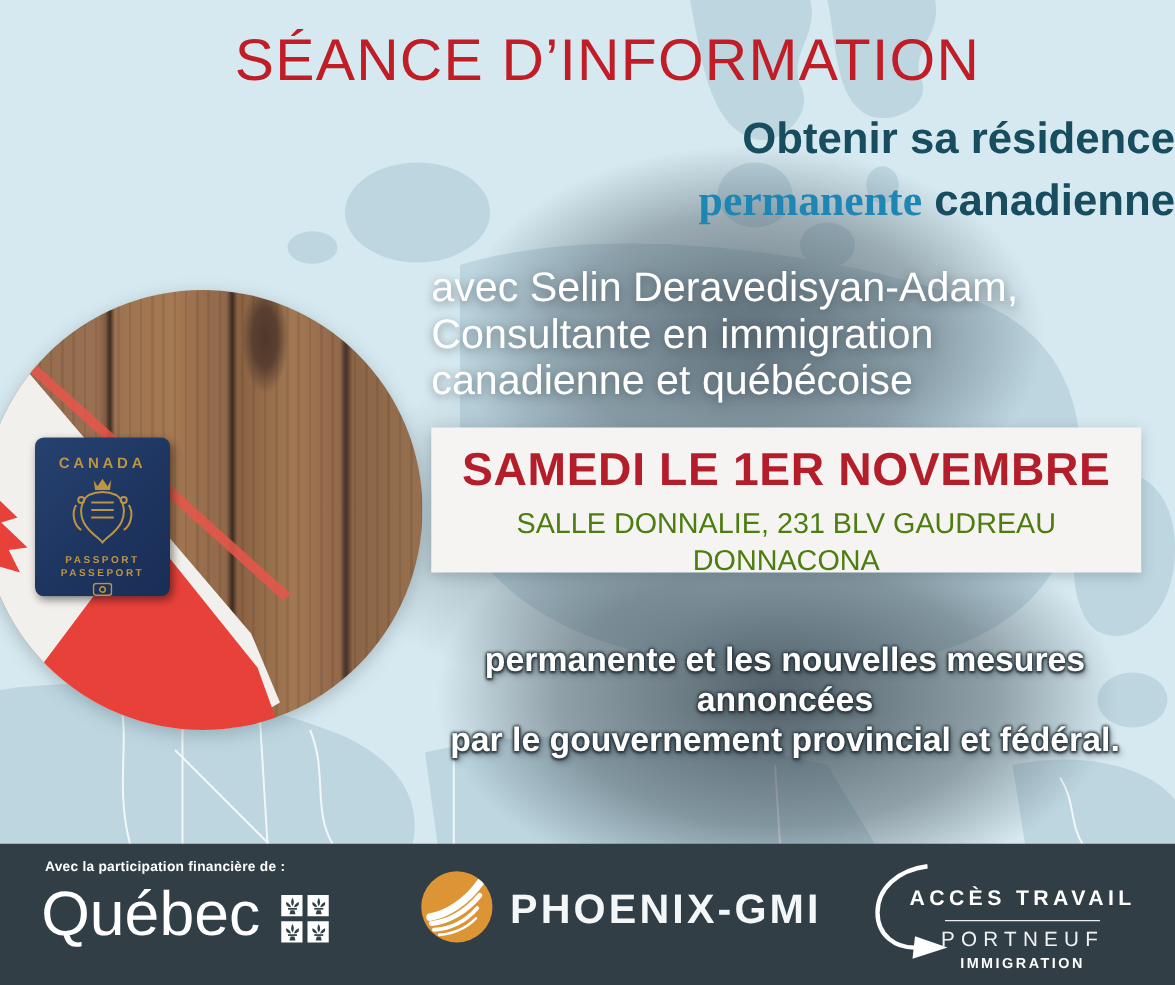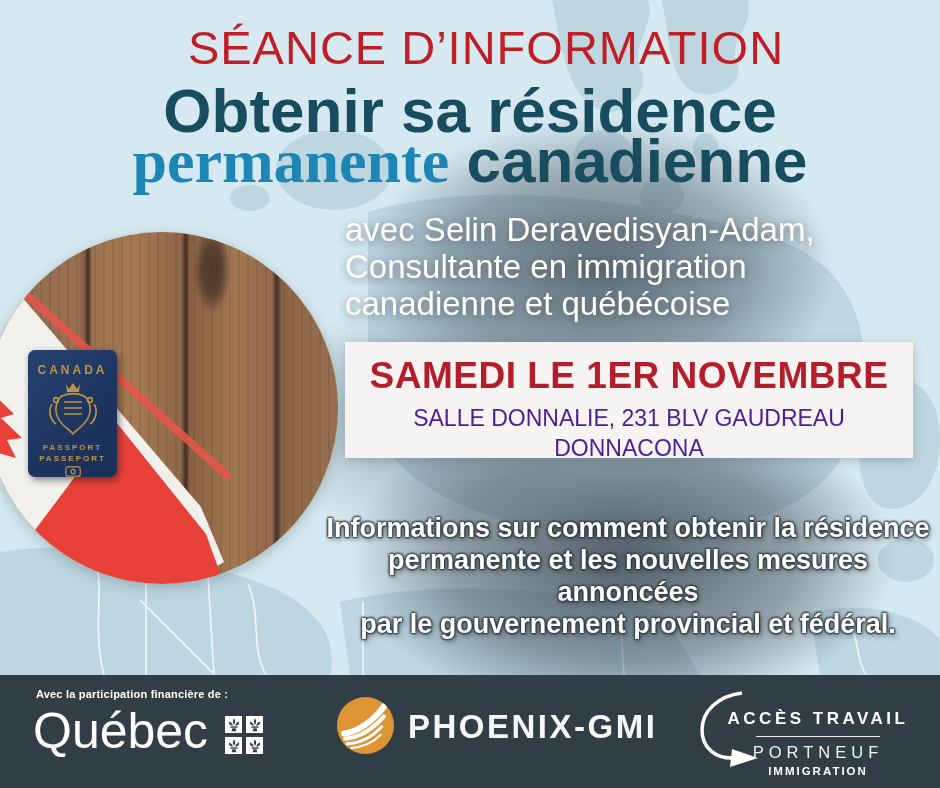--- a/index.html
+++ b/index.html
@@ -15,22 +15,22 @@
       radial-gradient(ellipse 310px 200px at 600px 268px, rgba(71,86,96,.80) 0%, rgba(71,86,96,.42) 48%, rgba(71,86,96,0) 76%),
       radial-gradient(ellipse 350px 205px at 622px 558px, rgba(58,72,81,.85) 0%, rgba(58,72,81,.45) 50%, rgba(58,72,81,0) 78%),
       radial-gradient(ellipse 230px 170px at 430px 420px, rgba(80,95,105,.45) 0%, rgba(80,95,105,0) 72%);
   }
   
   .eyebrow{
     position:absolute; left:16px; top:20px; width:940px; text-align:center;
     font-size:47px; letter-spacing:1px; color:#c01d26; font-weight:400;
   }
   .title{
-    position:absolute; left:0; top:86px; width:940px; text-align:center;
-    font-size:62px; line-height:50px; font-weight:700; color:#174d5e;
+    position:absolute; left:0; top:86px; width:940px; text-align:right;
+    font-size:35px; line-height:50px; font-weight:700; color:#174d5e;
   }
   .title .blue{ color:#1e86b5;font-family:Liberation Serif, serif; }
   
   .photo{
     position:absolute; left:-14px; top:232px; width:352px; height:352px;
     border-radius:50%; overflow:hidden;
     background-image:
       radial-gradient(ellipse 26px 62px at 226px 38px, #4e372a 0%, #5a4030 38%, rgba(90,64,48,0) 72%),
       repeating-linear-gradient(90deg, rgba(0,0,0,.08) 0 2px, rgba(0,0,0,0) 2px 9px),
       linear-gradient(90deg,#8f684a 0,#9a7052 92px,#7d5a40 99px,#3f2d22 102px,#9c7351 106px,#a57952 150px,#8f674a 195px,#402e23 200px,#8a6243 204px,#a17852 248px,#93684b 286px,#45322a 291px,#8c6547 296px,#97704f 352px);
@@ -44,21 +44,21 @@
     position:absolute; left:18px; top:48px; width:8px; height:300px; background:#e8564a;
     transform:rotate(-48deg); transform-origin:top left; opacity:.85;
   }
   .flag-band{
     position:absolute; left:0; top:0; width:352px; height:352px; background:#e8413a;
     clip-path:polygon(130px 190px,220px 302px,238px 352px,28px 352px,34px 318px);
   }
   .flag-leaf{ position:absolute; left:-6px; top:134px; }
   
   .passport{
-    position:absolute; left:42px; top:118px; width:89px; height:127px;
+    position:absolute; left:42px; top:118px; width:108px; height:127px;
     background:linear-gradient(135deg,#274270 0%,#1e3560 55%,#192e55 100%);
     border-radius:7px; box-shadow:2px 3px 7px rgba(0,0,0,.45);
     text-align:center; color:#bd9441;
   }
   .pp-country{ margin-top:13px; font-size:12px; font-weight:700; letter-spacing:3px; }
   .pp-word{ font-size:8px; font-weight:700; letter-spacing:2px; line-height:11px; }
   .pp-crest{ display:block; margin:3px auto 4px auto; }
   .pp-chip{ display:block; margin:2px auto 0 auto; }
   
   .presenter{
@@ -66,21 +66,21 @@
     color:#ffffff; font-size:33px; line-height:37px; font-weight:400;
     text-shadow:0 2px 8px rgba(60,72,82,.6);
   }
   
   .event-card{
     position:absolute; left:345px; top:342px; width:568px; height:116px;
     background:#f5f4f2; text-align:center;
     box-shadow:0 3px 10px rgba(70,90,100,.30);
   }
   .event-date{ margin-top:13px; font-size:37px; font-weight:700; color:#b41e2a; letter-spacing:.5px; }
-  .event-line{ font-size:23px; line-height:30px; color:#4c1d95; font-weight:400; }
+  .event-line{ font-size:23px; line-height:30px; color:#4d7c0f; font-weight:400; }
   .event-line.first{ margin-top:6px; }
   
   .description{
     position:absolute; left:318px; top:512px; width:620px; text-align:center;
     color:#ffffff; font-size:27px; line-height:32px; font-weight:700;
     text-shadow:-1px -1px 2px rgba(45,57,64,.85),1px -1px 2px rgba(45,57,64,.85),
                 -1px 1px 2px rgba(45,57,64,.85),1px 1px 2px rgba(45,57,64,.85),
                 2px 3px 5px rgba(45,57,64,.55);
   }
   
@@ -185,21 +185,20 @@
     <div>canadienne et québécoise</div>
   </div>
 
   <div class="event-card">
     <div class="event-date">SAMEDI LE 1ER NOVEMBRE</div>
     <div class="event-line first">SALLE DONNALIE, 231 BLV GAUDREAU</div>
     <div class="event-line">DONNACONA</div>
   </div>
 
   <div class="description">
-    <div>Informations sur comment obtenir la résidence</div>
     <div>permanente et les nouvelles mesures annoncées</div>
     <div>par le gouvernement provincial et fédéral.</div>
   </div>
 
   <footer class="footer">
     <div class="caption">Avec la participation financière de :</div>
 
     <div class="quebec">
       <span class="q-word">Québec</span>
       <span class="q-flag">

